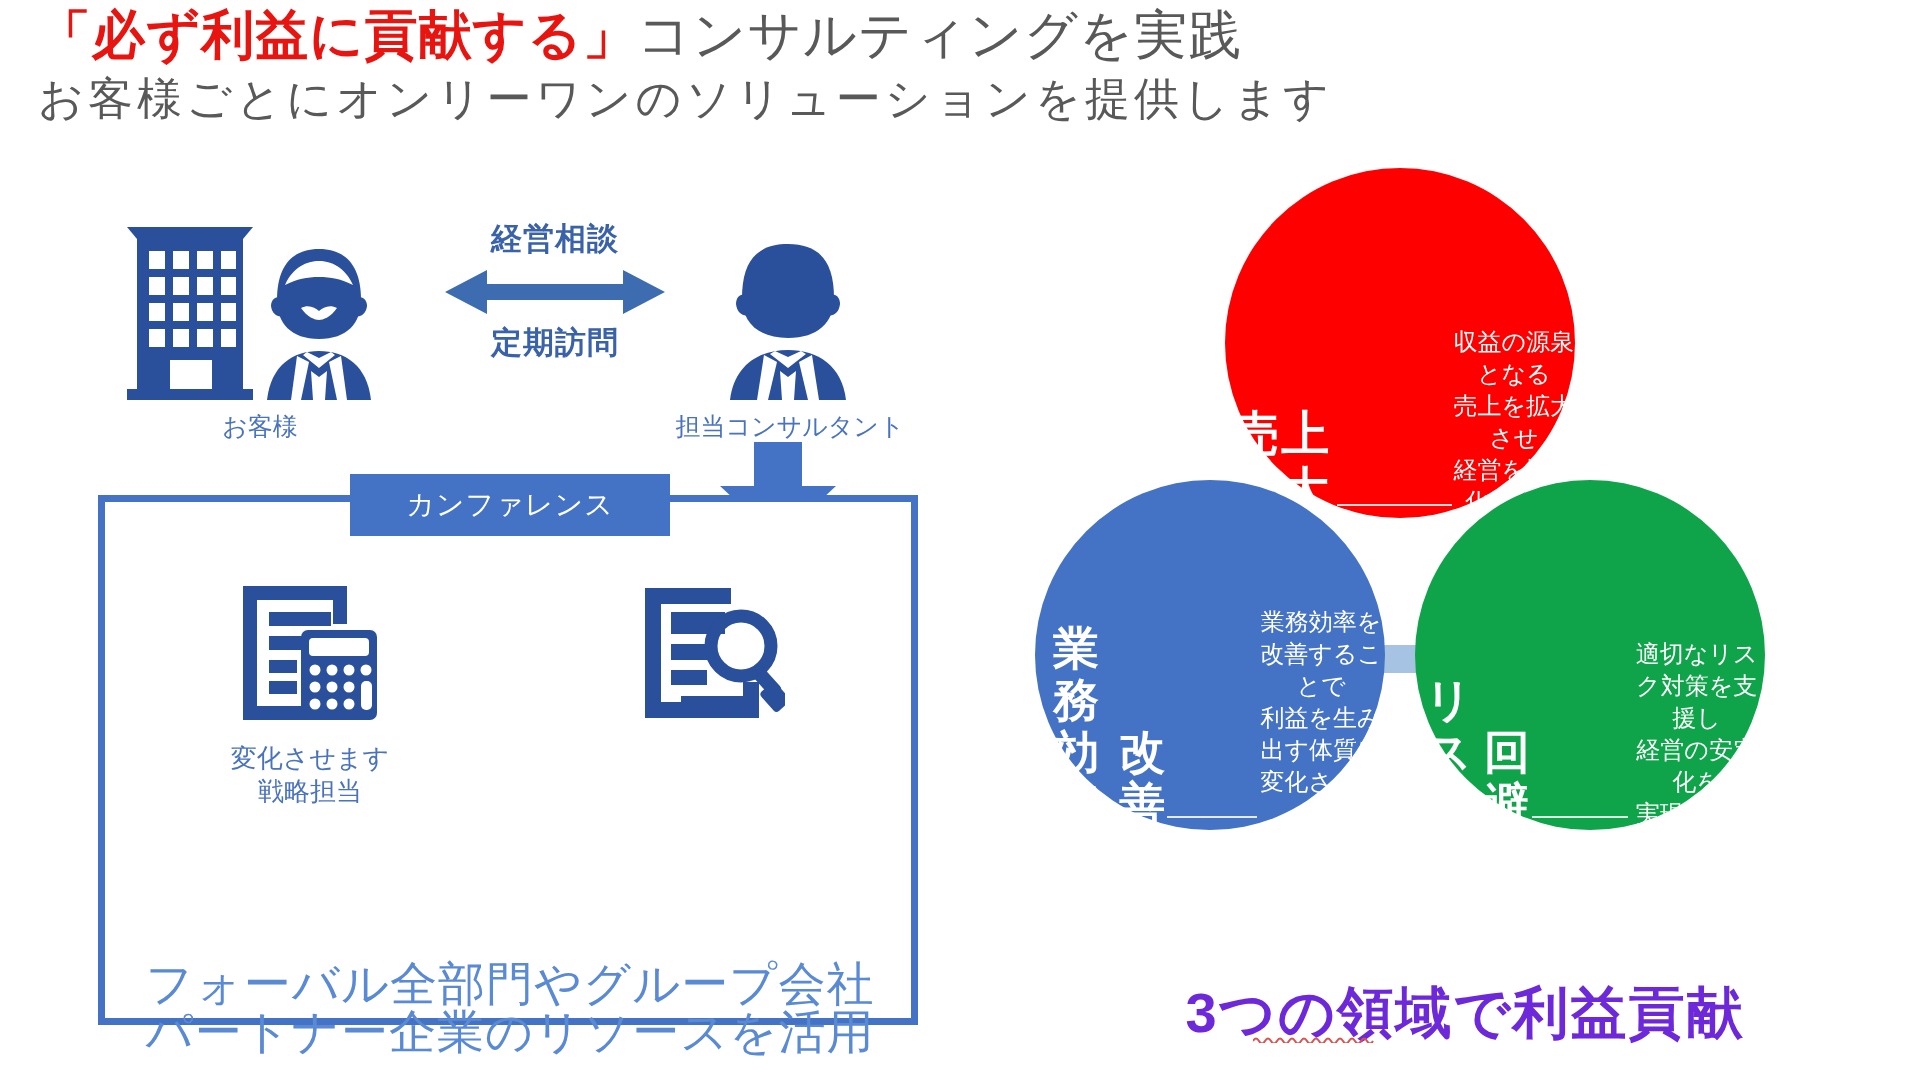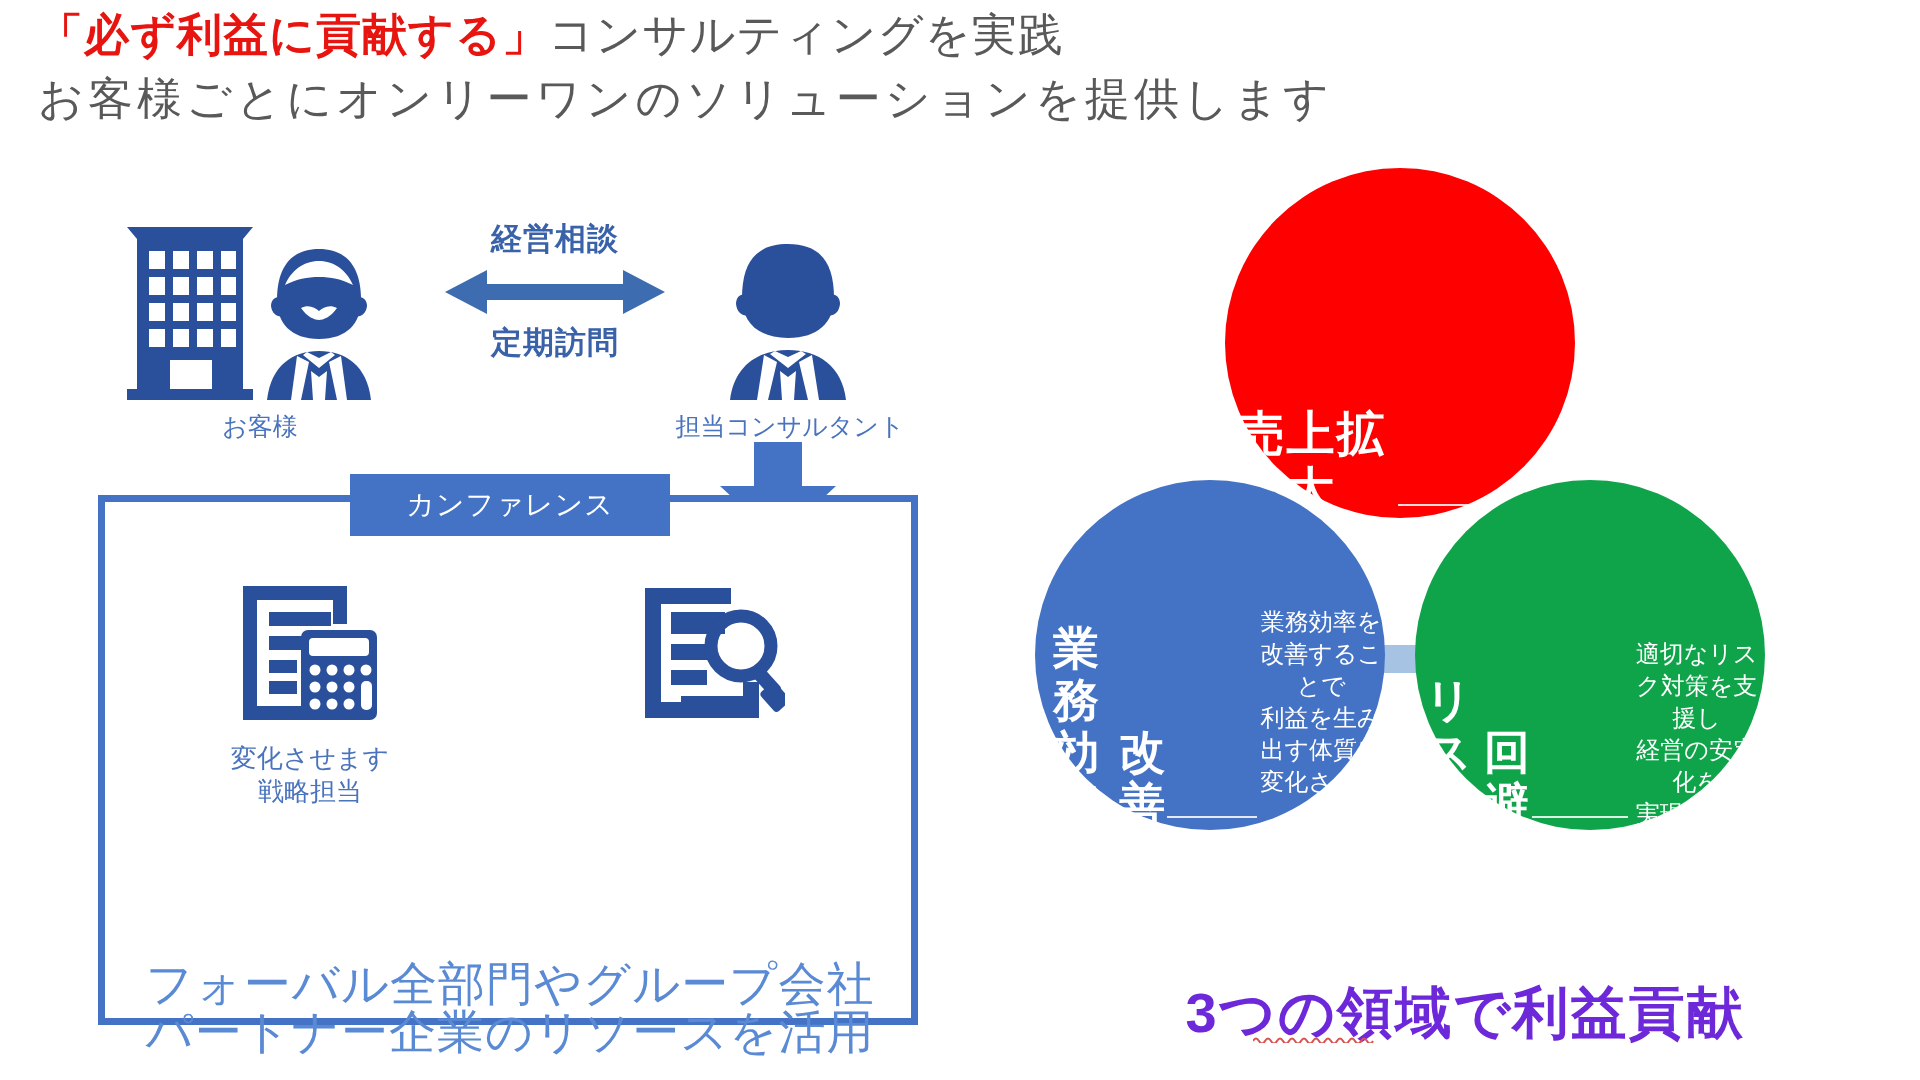--- a/index.html
+++ b/index.html
@@ -7,21 +7,21 @@
   body{
     width:1920px;height:1080px;
     background:#ffffff;
     font-family:"Liberation Sans","DejaVu Sans",sans-serif;
     overflow:hidden;position:relative;
   }
   .stage{position:absolute;left:0;top:0;width:1920px;height:1080px;}
 
   
   .headline{position:absolute;left:38px;top:6px;width:1400px;}
-  .hl-line1{font-size:45px;line-height:58px;color:#595959;white-space:nowrap;letter-spacing:1px;}
+  .hl-line1{font-size:53px;line-height:58px;color:#595959;white-space:nowrap;letter-spacing:1px;}
   .hl-line1 .accent{color:#e8140f;font-weight:bold;}
   .hl-line2{font-size:45px;line-height:58px;color:#595959;white-space:nowrap;letter-spacing:4px;margin-top:6px;}
 
   
   .left{position:absolute;left:0;top:150px;width:950px;height:930px;}
 
   .ico-customer{position:absolute;left:125px;top:55px;width:270px;height:195px;}
   .ico-consultant{position:absolute;left:700px;top:60px;width:175px;height:190px;}
 
   .arrow-wrap{position:absolute;left:440px;top:60px;width:230px;height:190px;text-align:center;}
@@ -228,20 +228,25 @@
 
   <div class="right">
 
     <div class="link link-a"></div>
     <div class="link link-b"></div>
     <div class="link link-c"></div>
 
     <div class="circle c-sales">
       <div class="c-title">売上拡大</div>
       <div class="c-rule"></div>
+      <div class="c-body">
+        <div>収益の源泉となる</div>
+        <div>売上を拡大させ</div>
+        <div>経営を活性化します</div>
+      </div>
     </div>
 
     <div class="circle c-ops">
       <div class="c-title two">業務効率</div>
       <div class="c-title two">改善</div>
       <div class="c-rule"></div>
       <div class="c-body">
         <div>業務効率を改善することで</div>
         <div>利益を生み出す体質に</div>
         <div>変化させます</div>

